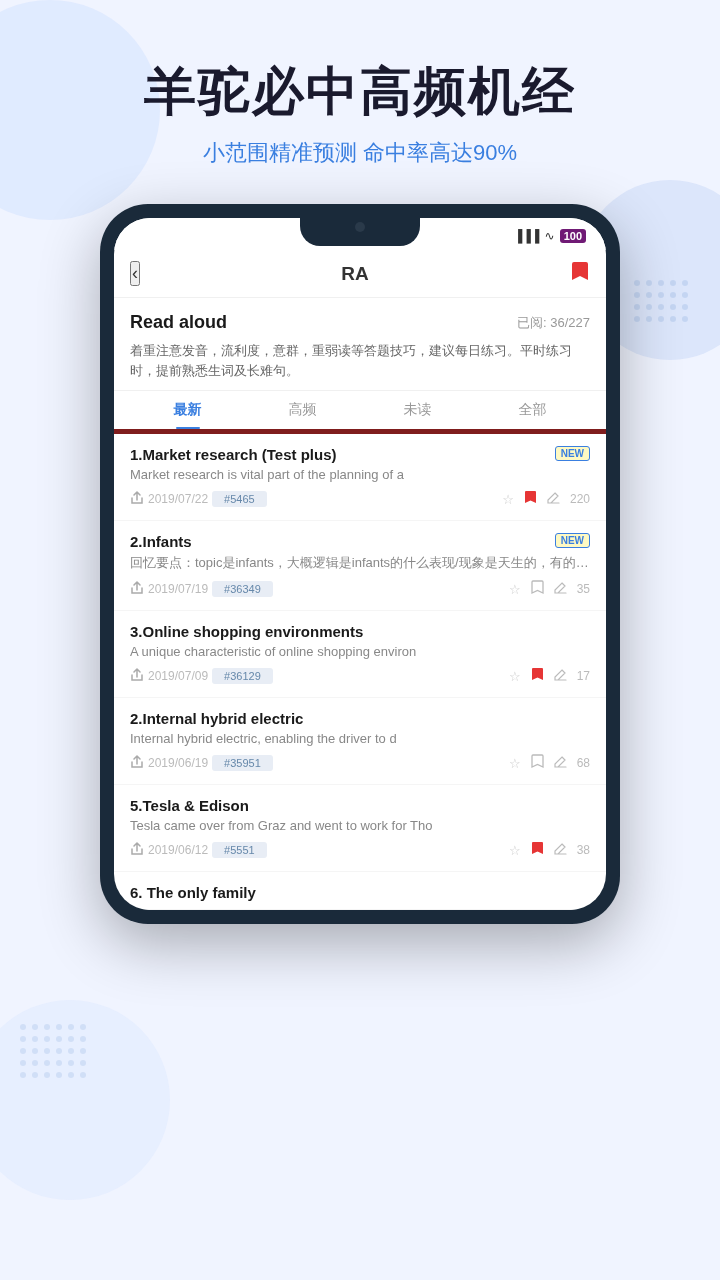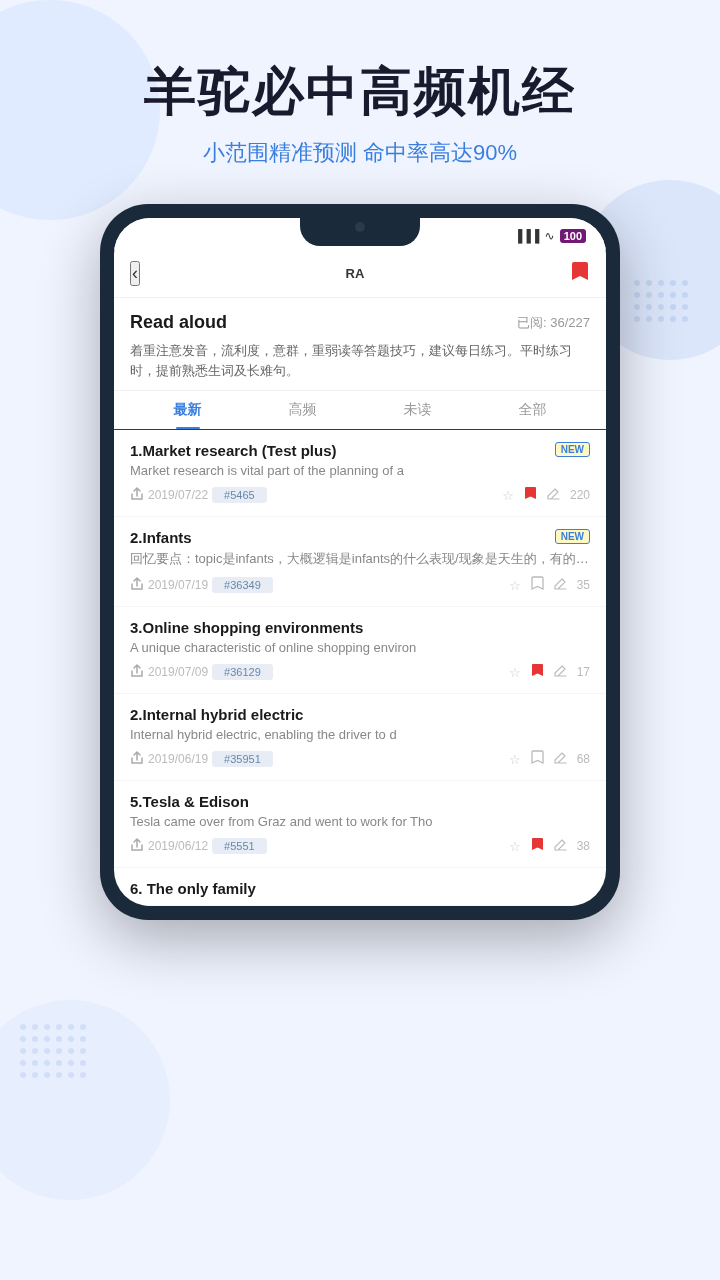--- a/index.html
+++ b/index.html
@@ -117,42 +117,42 @@
       display: flex;
       align-items: center;
       justify-content: space-between;
       padding: 10px 16px;
       border-bottom: 1px solid #f0f0f0;
     }
     .back-btn {
       font-size: 18px; color: #333;
       display: flex; align-items: center;
     }
-    .header-title { font-size: 13px; font-weight: 600; color: #333; }
+    .header-title { font-size: 19px; font-weight: 600; color: #333; }
     .bookmark-icon { font-size: 18px; color: #e63535; }
 
     
     .card-section {
       padding: 14px 16px 10px;
       border-bottom: 1px solid #f0f0f0;
     }
     .card-top {
       display: flex;
       justify-content: space-between;
       align-items: center;
       margin-bottom: 8px;
     }
     .card-title { font-size: 18px; font-weight: 700; color: #1a1a1a; }
     .card-count { font-size: 13px; color: #999; }
     .card-desc { font-size: 13px; color: #666; line-height: 1.5; }
 
     
     .tabs-bar {
       display: flex;
-      border-bottom: 1px solid #7f1d1d;
+      border-bottom: 5px solid #7f1d1d;
       padding: 0 16px;
     }
     .tab-item {
       flex: 1;
       text-align: center;
       padding: 10px 0;
       font-size: 14px;
       color: #999;
       position: relative;
     }

